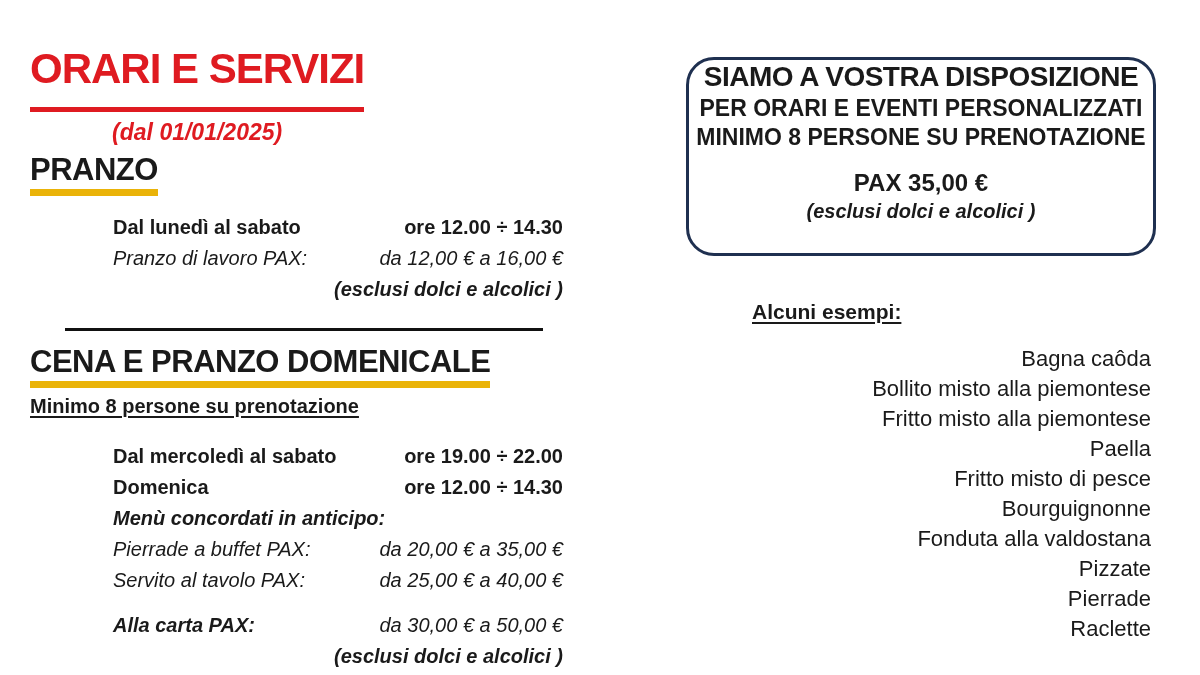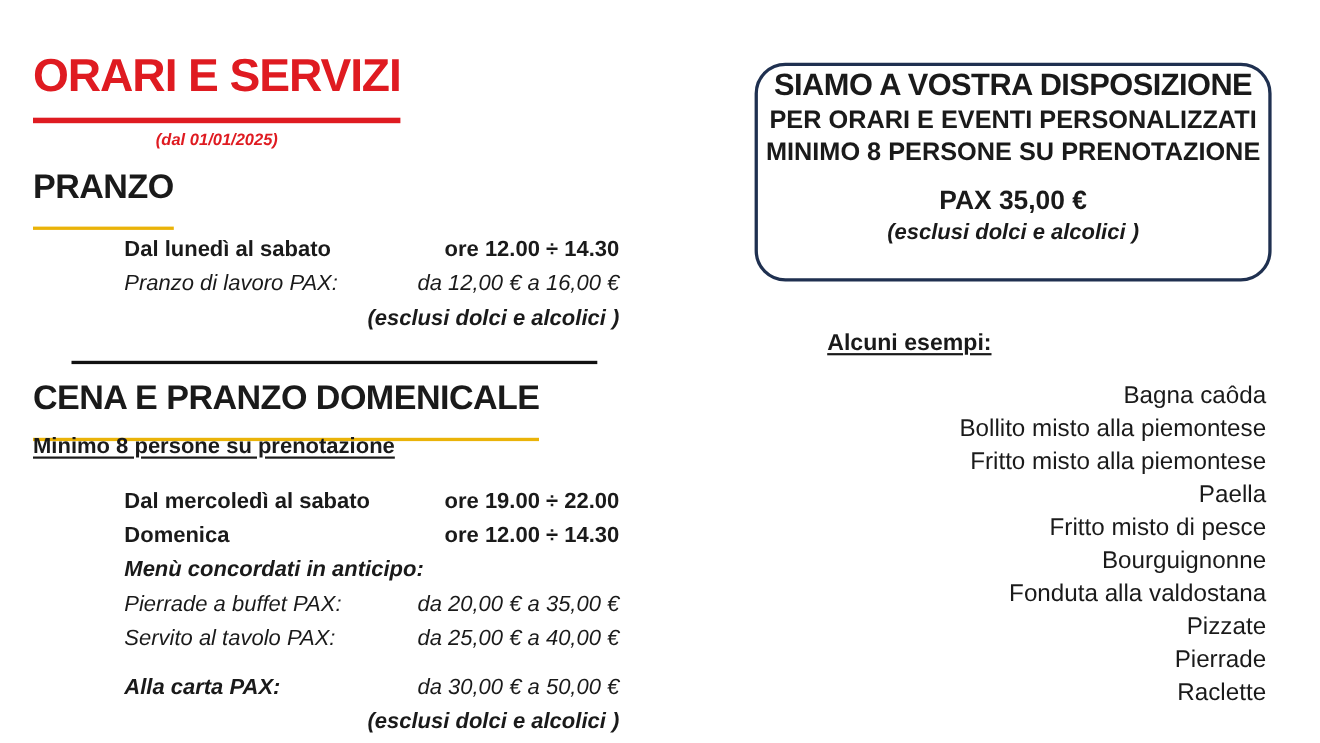--- a/index.html
+++ b/index.html
@@ -20,28 +20,28 @@
     color:var(--accent_red,#df1b21);
     font-size:42px; font-weight:bold; line-height:46px;
     letter-spacing:-1px;
     border-bottom:5px solid var(--accent_red,#df1b21);
     padding-bottom:15px;
   }
   #page-subtitle {
     text-align:center;
     color:var(--accent_red,#df1b21);
     font-weight:bold; font-style:italic;
-    font-size:15px; margin-top:7px;
+    font-size:23px; margin-top:7px;
   }
 
   .section-heading {
     display:inline-block;
     font-size:31px; font-weight:bold; line-height:36px;
-    border-bottom:3px solid #eab308;
-    padding-bottom:18px;
+    border-bottom:7px solid #eab308;
+    padding-bottom:1px;
     letter-spacing:-0.5px;
   }
   #pranzo-heading { left:30px; top:152px; }
   #cena-heading   { left:30px; top:344px; }
   #cena-subheading {
     left:30px; top:394px;
     font-size:20px; font-weight:bold; line-height:24px;
     text-decoration:underline;
     text-underline-offset:3px;
   }

